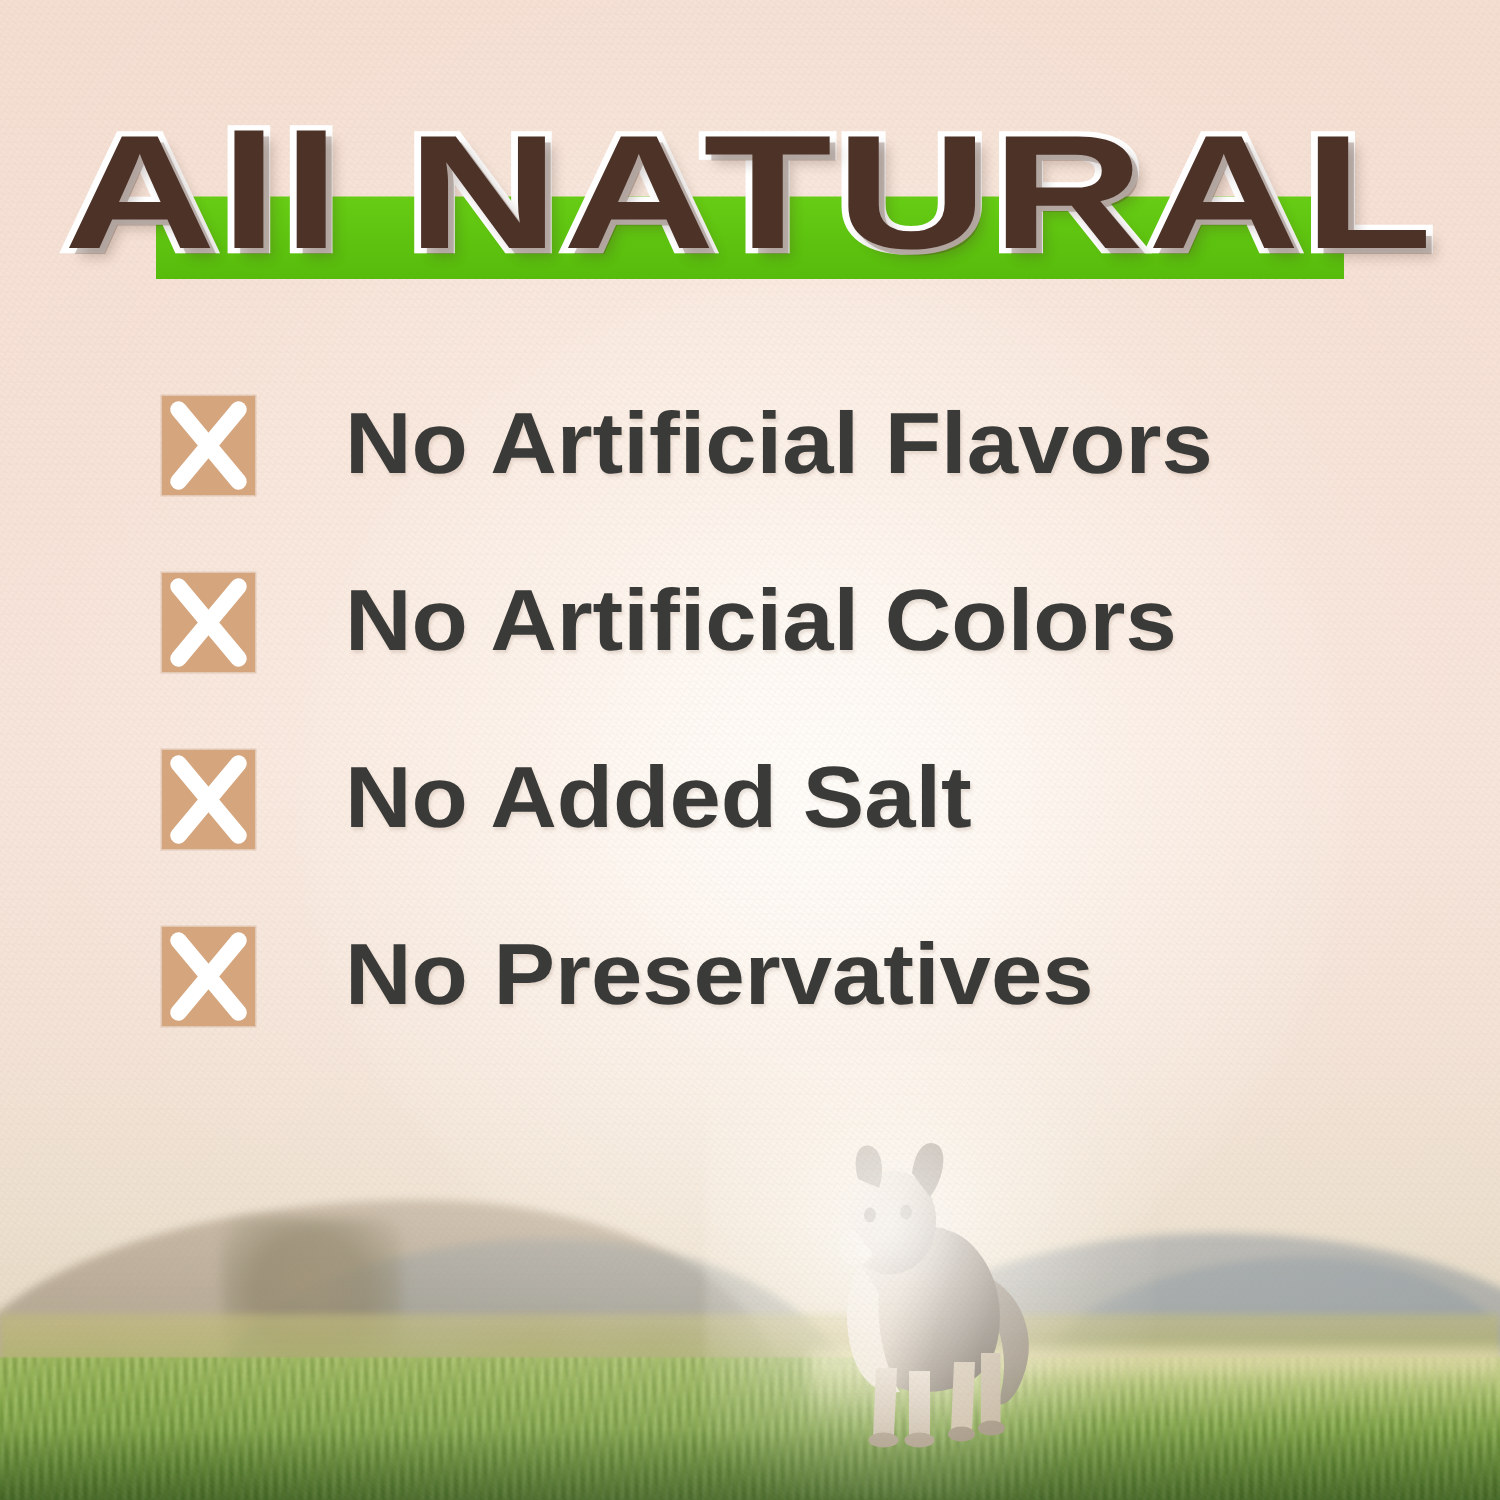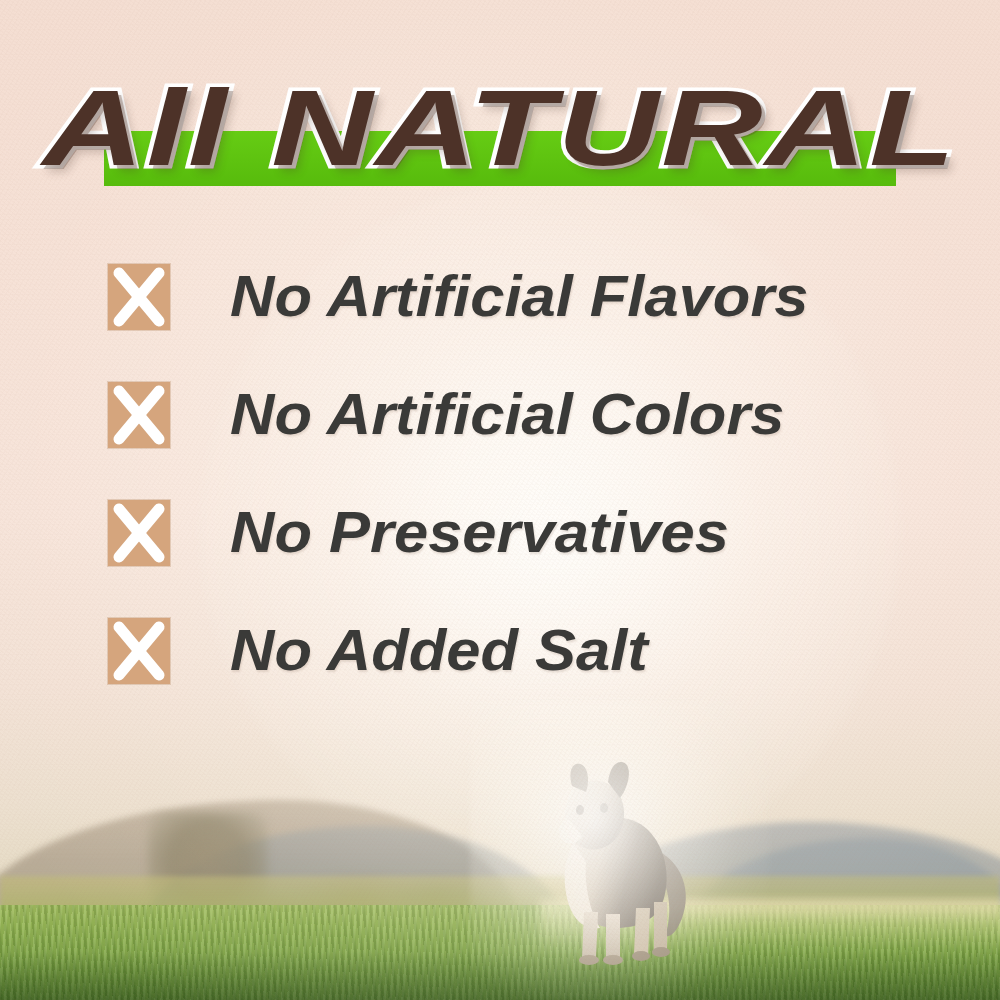--- a/index.html
+++ b/index.html
@@ -12,21 +12,20 @@
     font-family: "Liberation Sans", sans-serif;
   }
 
   .poster {
     position: relative;
     width: 1000px;
     height: 1000px;
     overflow: hidden;
     background: #f6ded3;
     user-select: none;
-    font-style: italic;
   }
 
   
   .photo-layer {
     position: absolute;
     inset: 0;
     overflow: hidden;
   }
 
   
@@ -428,28 +427,28 @@
       <div class="feature-label">No Artificial Colors</div>
     </div>
 
     <div class="feature-row">
       <div class="checkbox">
         <svg viewBox="0 0 62 66" xmlns="http://www.w3.org/2000/svg">
           <path d="M11 9 L51 57" stroke="#ffffff" stroke-width="11" stroke-linecap="round" fill="none"></path>
           <path d="M51 9 L11 57" stroke="#ffffff" stroke-width="11" stroke-linecap="round" fill="none"></path>
         </svg>
       </div>
-      <div class="feature-label">No Preservatives</div>
+      <div class="feature-label">No Added Salt</div>
     </div>
 
     <div class="feature-row">
       <div class="checkbox">
         <svg viewBox="0 0 62 66" xmlns="http://www.w3.org/2000/svg">
           <path d="M11 9 L51 57" stroke="#ffffff" stroke-width="11" stroke-linecap="round" fill="none"></path>
           <path d="M51 9 L11 57" stroke="#ffffff" stroke-width="11" stroke-linecap="round" fill="none"></path>
         </svg>
       </div>
-      <div class="feature-label">No Added Salt</div>
+      <div class="feature-label">No Preservatives</div>
     </div>
 
   </div>
 
 </div>
 
 </body></html>

